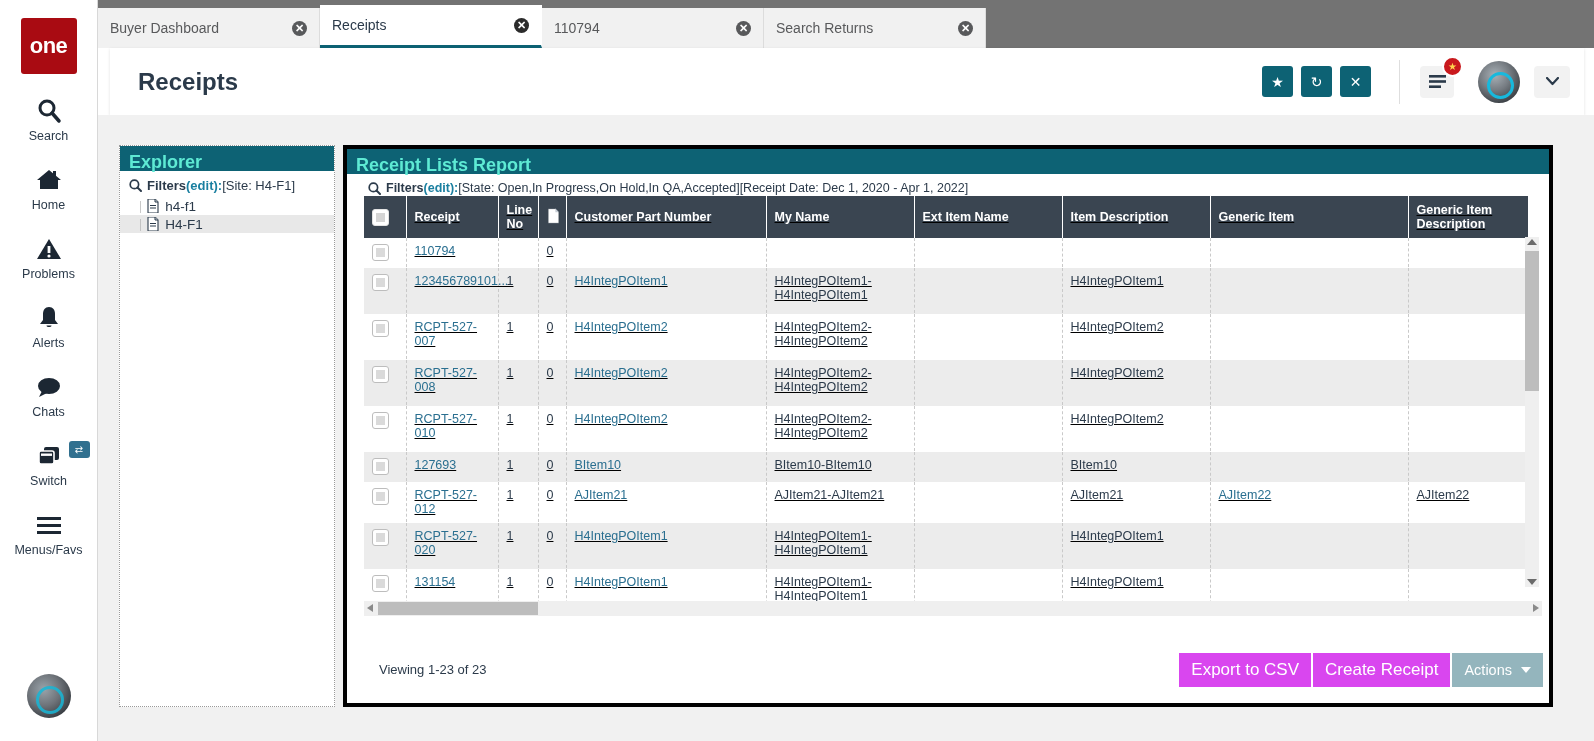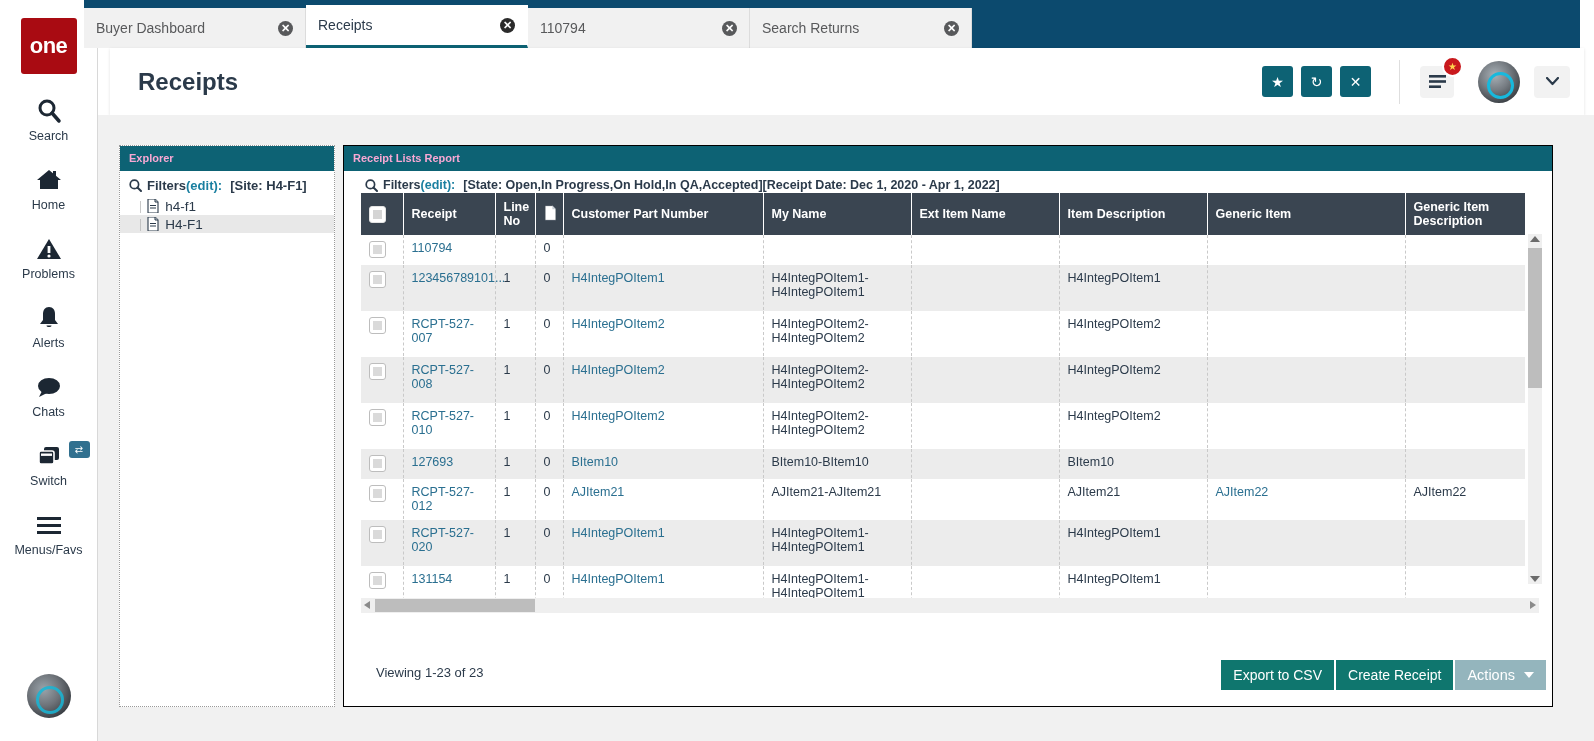--- a/index.html
+++ b/index.html
@@ -44,22 +44,22 @@
     overflow: hidden;
   }
   #rail-avatar::after {
     content: ""; position: absolute; left: 9px; top: 12px;
     width: 22px; height: 22px; border-radius: 50%;
     border: 3px solid #16b6d6; opacity: .85;
   }
 
   
   #tabbar {
-    position: absolute; left: 84px; top: 0; width: 1496px; height: 48px;
-    background: #0c4a6e; display: flex; align-items: flex-end;
+    position: absolute; left: 98px; top: 0; width: 1496px; height: 48px;
+    background: #737373; display: flex; align-items: flex-end;
   }
   .tab {
     height: 40px; width: 222px; padding: 0 12px;
     display: flex; align-items: center; justify-content: space-between;
     font-size: 14px; color: #58595b; cursor: pointer;
     border-right: 1px solid #dcdcdc; background: #f1f1f1;
   }
   .tab.active {
     background: #ffffff; color: #2b3a4a;
     border-bottom: 3px solid #0d6274; height: 43px;
@@ -120,54 +120,55 @@
     position: absolute; left: 98px; top: 115px; width: 1496px; height: 626px;
     background: #f1f1f1;
   }
 
   
   #explorer {
     position: absolute; left: 21px; top: 30px; width: 216px; height: 562px;
     background: #fff; border: 1px dotted #9a9a9a;
   }
   .panel-header {
-    background: #0d6274; color: #f9a8d4; font-size: 11px; font-weight: bold;
+    background: #0d6274; color: #5eead4; font-size: 18px; font-weight: bold;
     padding: 6px 9px; height: 25px;
   }
   #explorer-filters {
     font-size: 13px; color: #2b3a4a; padding: 7px 4px 4px 9px;
     display: flex; align-items: center; white-space: nowrap;
   }
   #explorer-filters .mag { margin-right: 5px; display:inline-flex; }
   .filters-label { font-weight: bold; }
   .edit-link { color: #1a7fa0; font-weight: bold; cursor: pointer; }
-  .filters-value { margin-left: 8px; font-weight: bold; }
+  .filters-value { font-weight: normal; }
   .tree-row {
     display: flex; align-items: center; font-size: 13.5px; color: #2b3a4a;
     padding: 1px 0 1px 18px; height: 18px; cursor: pointer;
   }
   .tree-row.selected { background: #e8e8e8; }
   .tree-dash { color: #b5b5b5; font-size: 10px; margin-right: 3px; }
   .doc-icon { margin-right: 6px; display: inline-flex; }
 
   
   #report {
     position: absolute; left: 245px; top: 30px; width: 1210px; height: 562px;
-    background: #fff; border: 1px solid #000000;
+    background: #fff; border: 4px solid #000000;
   }
   #report-filters {
     font-size: 12.5px; color: #2b3a4a; padding: 7px 0 6px 21px;
     display: flex; align-items: center; white-space: nowrap;
   }
   #report-filters .mag { margin-right: 5px; display:inline-flex; }
 
   
   #grid-wrap {
     position: absolute; left: 17px; top: 47px; width: 1178px; height: 405px;
     overflow: hidden;
+    text-decoration: underline;
   }
   table.grid { border-collapse: collapse; width: 1164px; table-layout: fixed; }
   table.grid th {
     background: #3a4551; color: #fff; font-size: 12.5px; font-weight: bold;
     text-align: left; padding: 7px 8px; vertical-align: middle;
     border-right: 1px solid #fff; height: 42px;
   }
   table.grid th:last-child { border-right: none; }
   table.grid td {
     font-size: 12.5px; color: #2b3a4a; padding: 6px 8px; vertical-align: top;
@@ -217,21 +218,21 @@
   .harrow.right { right: 3px; border-top: 4px solid transparent; border-bottom: 4px solid transparent; border-left: 6px solid #8a8a8a; }
 
   
   #viewing-text {
     position: absolute; left: 32px; bottom: 26px; font-size: 13px; color: #2b3a4a;
   }
   #footer-buttons {
     position: absolute; right: 6px; bottom: 16px; display: flex; align-items: stretch;
   }
   .btn-primary {
-    background: #0f766e; color: #fff; font-size: 14px; border: none;
+    background: #d946ef; color: #fff; font-size: 17px; border: none;
     padding: 7px 12px; cursor: pointer; margin-left: 2px;
     font-family: "Liberation Sans", sans-serif;
   }
   .btn-muted {
     background: #94b5bd; color: #fff; font-size: 14.5px; border: none;
     padding: 7px 12px; cursor: pointer; margin-left: 2px;
     display: flex; align-items: center; gap: 9px;
     font-family: "Liberation Sans", sans-serif;
   }
   .caret-down { width: 0; height: 0; border-left: 5px solid transparent; border-right: 5px solid transparent; border-top: 6px solid #fff; }

